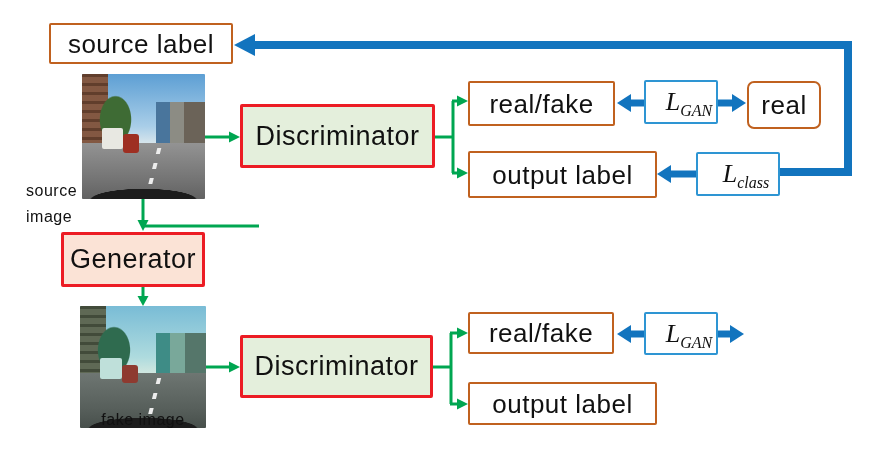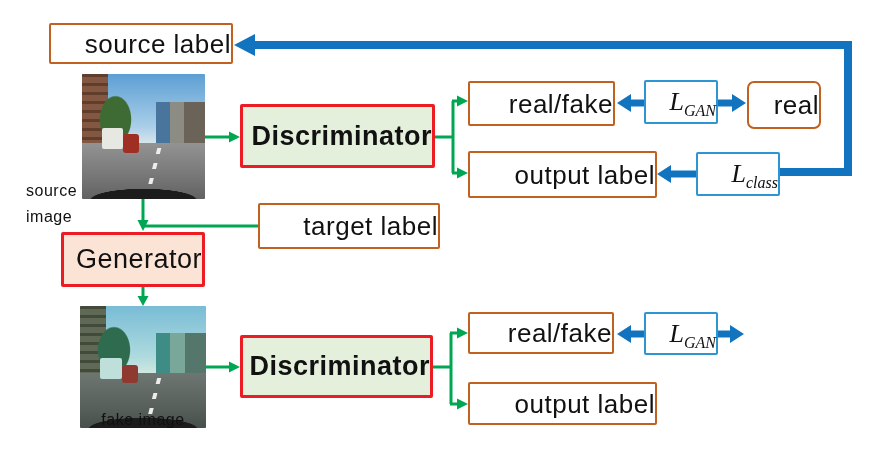--- a/index.html
+++ b/index.html
@@ -1,27 +1,27 @@
 <!DOCTYPE html>
 <html><head>
 <meta charset="utf-8">
 <style>
   html,body{margin:0;padding:0;background:#ffffff;}
   .canvas{
     position:relative;width:889px;height:459px;background:#ffffff;
     font-family:"Liberation Sans", sans-serif;color:#111;overflow:hidden;
   }
   .box{
-    position:absolute;display:flex;align-items:center;justify-content:flex-end;
+    position:absolute;display:flex;align-items:center;justify-content:center;
     background:#ffffff;box-sizing:border-box;border-radius:2px;
     white-space:nowrap;line-height:1;
   }
   .label-box{border:2.5px solid #C0611F;font-size:26px;letter-spacing:.5px;}
   .model-box{border:3px solid #EC1C24;font-size:27px;letter-spacing:.5px;}
-  .disc{background:#E4EFDC;font-weight:bold;}
+  .disc{background:#E4EFDC;}
   .gen{background:#FBE3D6;}
   .loss-box{border:2px solid #2E95D3;background:#ffffff;}
   .loss-text{font-family:"Liberation Serif", serif;font-style:italic;font-size:26px;margin-left:16px;}
   .loss-text sub{font-size:16px;font-style:italic;line-height:0;}
   .caption{position:absolute;font-size:16px;letter-spacing:.5px;line-height:26px;}
   svg.wires{position:absolute;left:0;top:0;width:889px;height:459px;}
   
   .photo{position:absolute;overflow:hidden;border-radius:1px;}
   .photo>div{position:absolute;}
   .ph-sky{inset:0;background:linear-gradient(180deg,#5D9FD4 0%,#A9CEE8 42%,#D9E6EC 56%);}
@@ -136,23 +136,20 @@
   </div>
 
   <div class="box label-box" style="left:468px;top:151px;width:189px;height:47px;">
     <span>output label</span>
   </div>
 
   <div class="box loss-box" style="left:696px;top:152px;width:84px;height:44px;">
     <span class="loss-text"><i>L</i><sub>class</sub></span>
   </div>
 
-  <div class="box label-box" style="left:258px;top:203px;width:182px;height:46px;">
-    <span>target label</span>
-  </div>
 
   <div class="box model-box gen" style="left:61px;top:232px;width:144px;height:55px;">
     <span>Generator</span>
   </div>
 
   <div class="photo photo--fake" style="left:80px;top:306px;width:126px;height:122px;">
     <div class="ph-sky"></div>
     <div class="ph-bldg-left"></div>
     <div class="ph-tree"></div>
     <div class="ph-bldg-right"></div>

